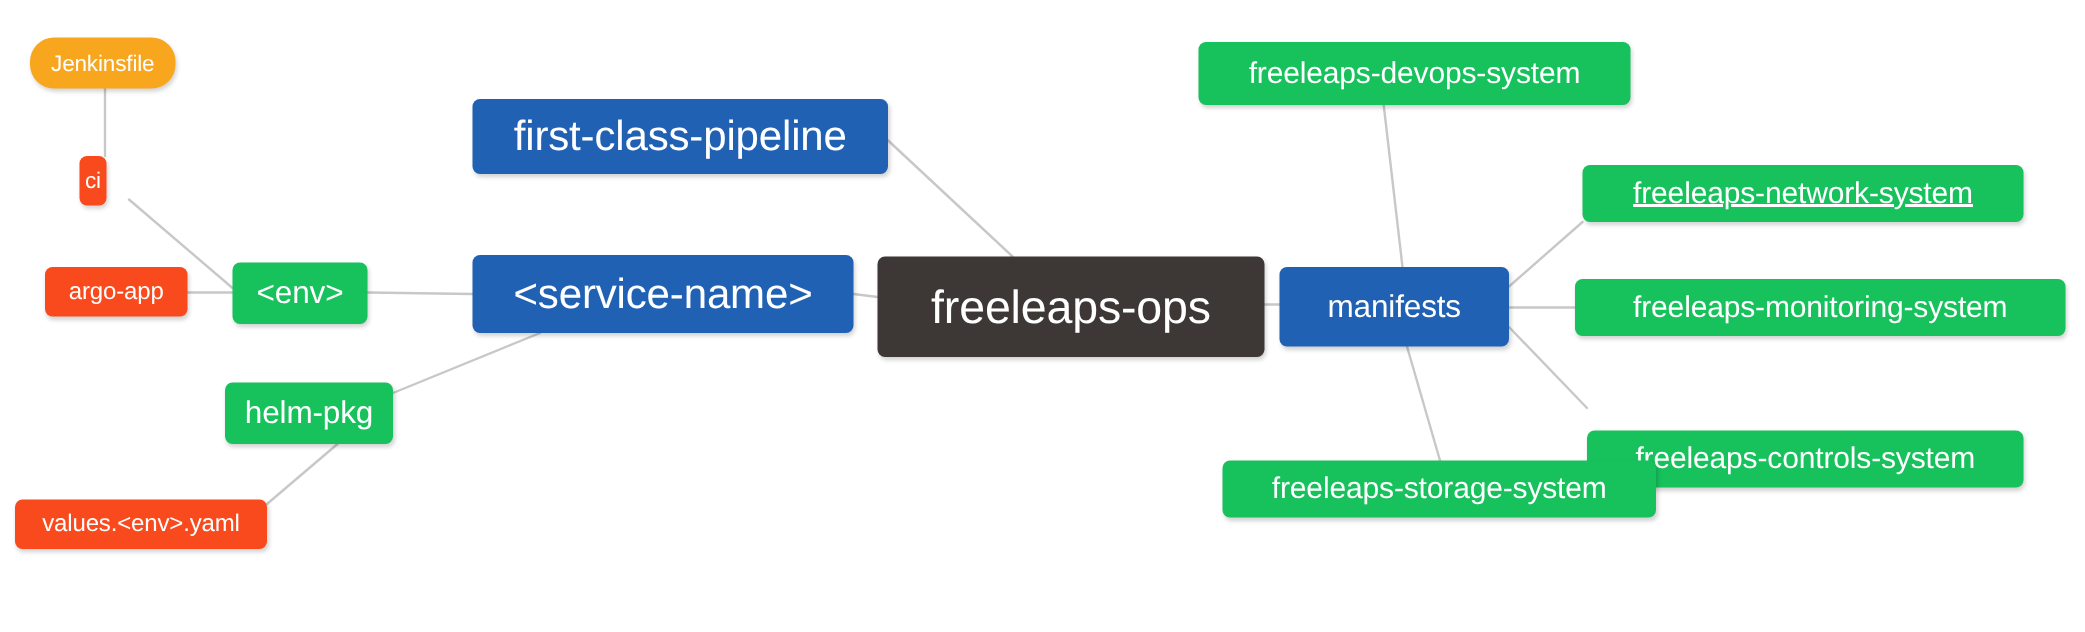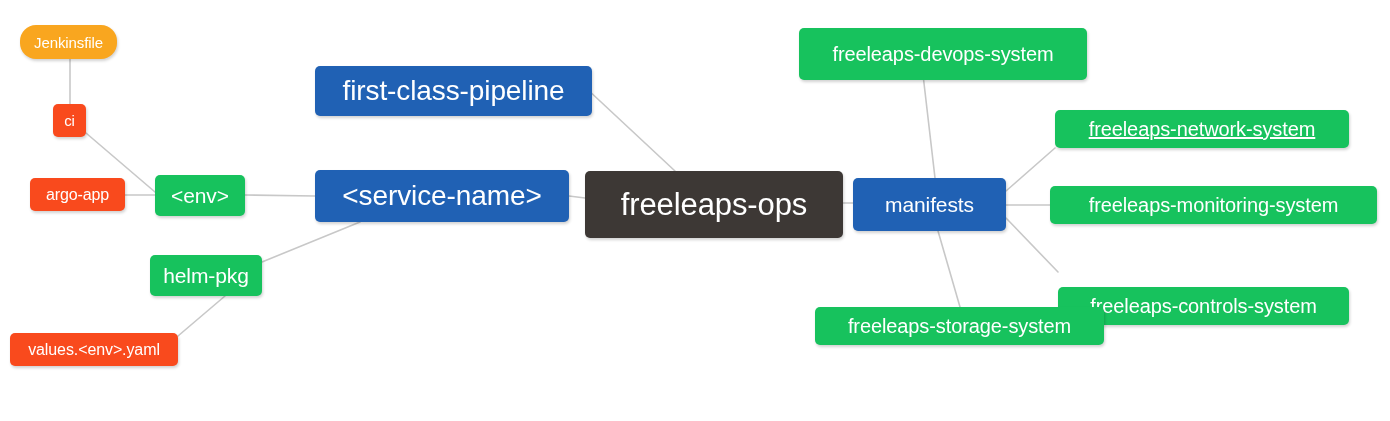--- a/index.html
+++ b/index.html
@@ -57,28 +57,28 @@
       <line x1="586" y1="88" x2="675" y2="171" stroke="#c8c8c8" stroke-width="1.6" stroke-linecap="round"></line>
       <line x1="843" y1="203" x2="853" y2="203" stroke="#c8c8c8" stroke-width="1.6" stroke-linecap="round"></line>
       <line x1="935" y1="178" x2="922" y2="66" stroke="#c8c8c8" stroke-width="1.6" stroke-linecap="round"></line>
       <line x1="1006" y1="191" x2="1055" y2="148" stroke="#c8c8c8" stroke-width="1.6" stroke-linecap="round"></line>
       <line x1="1006" y1="205" x2="1050" y2="205" stroke="#c8c8c8" stroke-width="1.6" stroke-linecap="round"></line>
       <line x1="1006" y1="218" x2="1058" y2="272" stroke="#c8c8c8" stroke-width="1.6" stroke-linecap="round"></line>
       <line x1="938" y1="231" x2="960" y2="307" stroke="#c8c8c8" stroke-width="1.6" stroke-linecap="round"></line>
     </svg>
   <div id="node-layer">
       <div class="node n-orange" style="left: 20px; top: 25px; width: 97px; height: 34px; font-size: 15px; border-radius: 16px;">Jenkinsfile</div>
-      <div class="node n-red" style="left: 53px; top: 104px; width: 33px; height: 33px; font-size: 15px;">ci</div>
+      <div class="node n-red" style="left: 53px; top: 104px; width: 18px; height: 33px; font-size: 15px;">ci</div>
       <div class="node n-red" style="left: 30px; top: 178px; width: 95px; height: 33px; font-size: 16px;">argo-app</div>
       <div class="node n-green" style="left: 155px; top: 175px; width: 90px; height: 41px; font-size: 21px;">&lt;env&gt;</div>
       <div class="node n-green" style="left: 150px; top: 255px; width: 112px; height: 41px; font-size: 21px;">helm-pkg</div>
       <div class="node n-red" style="left: 10px; top: 333px; width: 168px; height: 33px; font-size: 16px;">values.&lt;env&gt;.yaml</div>
       <div class="node n-blue" style="left: 315px; top: 38px; width: 277px; height: 50px; font-size: 28px; margin-top: 28px;">first-class-pipeline</div>
       <div class="node n-blue" style="left: 315px; top: 170px; width: 254px; height: 52px; font-size: 28px;">&lt;service-name&gt;</div>
       <div class="node n-root" style="left: 585px; top: 171px; width: 258px; height: 67px; font-size: 31px; text-align: right;">freeleaps-ops</div>
       <div class="node n-blue" style="left: 853px; top: 178px; width: 153px; height: 53px; font-size: 21px;">manifests</div>
-      <div class="node n-green" style="left: 799px; top: 28px; width: 288px; height: 52px; font-size: 20px;">freeleaps-devops-system</div>
+      <div class="node n-green" style="left: 799px; top: 28px; width: 288px; height: 42px; font-size: 20px;">freeleaps-devops-system</div>
       <div class="node n-green" style="left: 1055px; top: 110px; width: 294px; height: 38px; font-size: 20px; text-decoration: underline;">freeleaps-network-system</div>
       <div class="node n-green" style="left: 1050px; top: 186px; width: 327px; height: 38px; font-size: 20px;">freeleaps-monitoring-system</div>
       <div class="node n-green" style="left: 1058px; top: 255px; width: 291px; height: 38px; font-size: 20px; margin-top: 32px;">freeleaps-controls-system</div>
       <div class="node n-green" style="left: 815px; top: 307px; width: 289px; height: 38px; font-size: 20px;">freeleaps-storage-system</div>
     </div>
 </div>
 
 </body></html>

